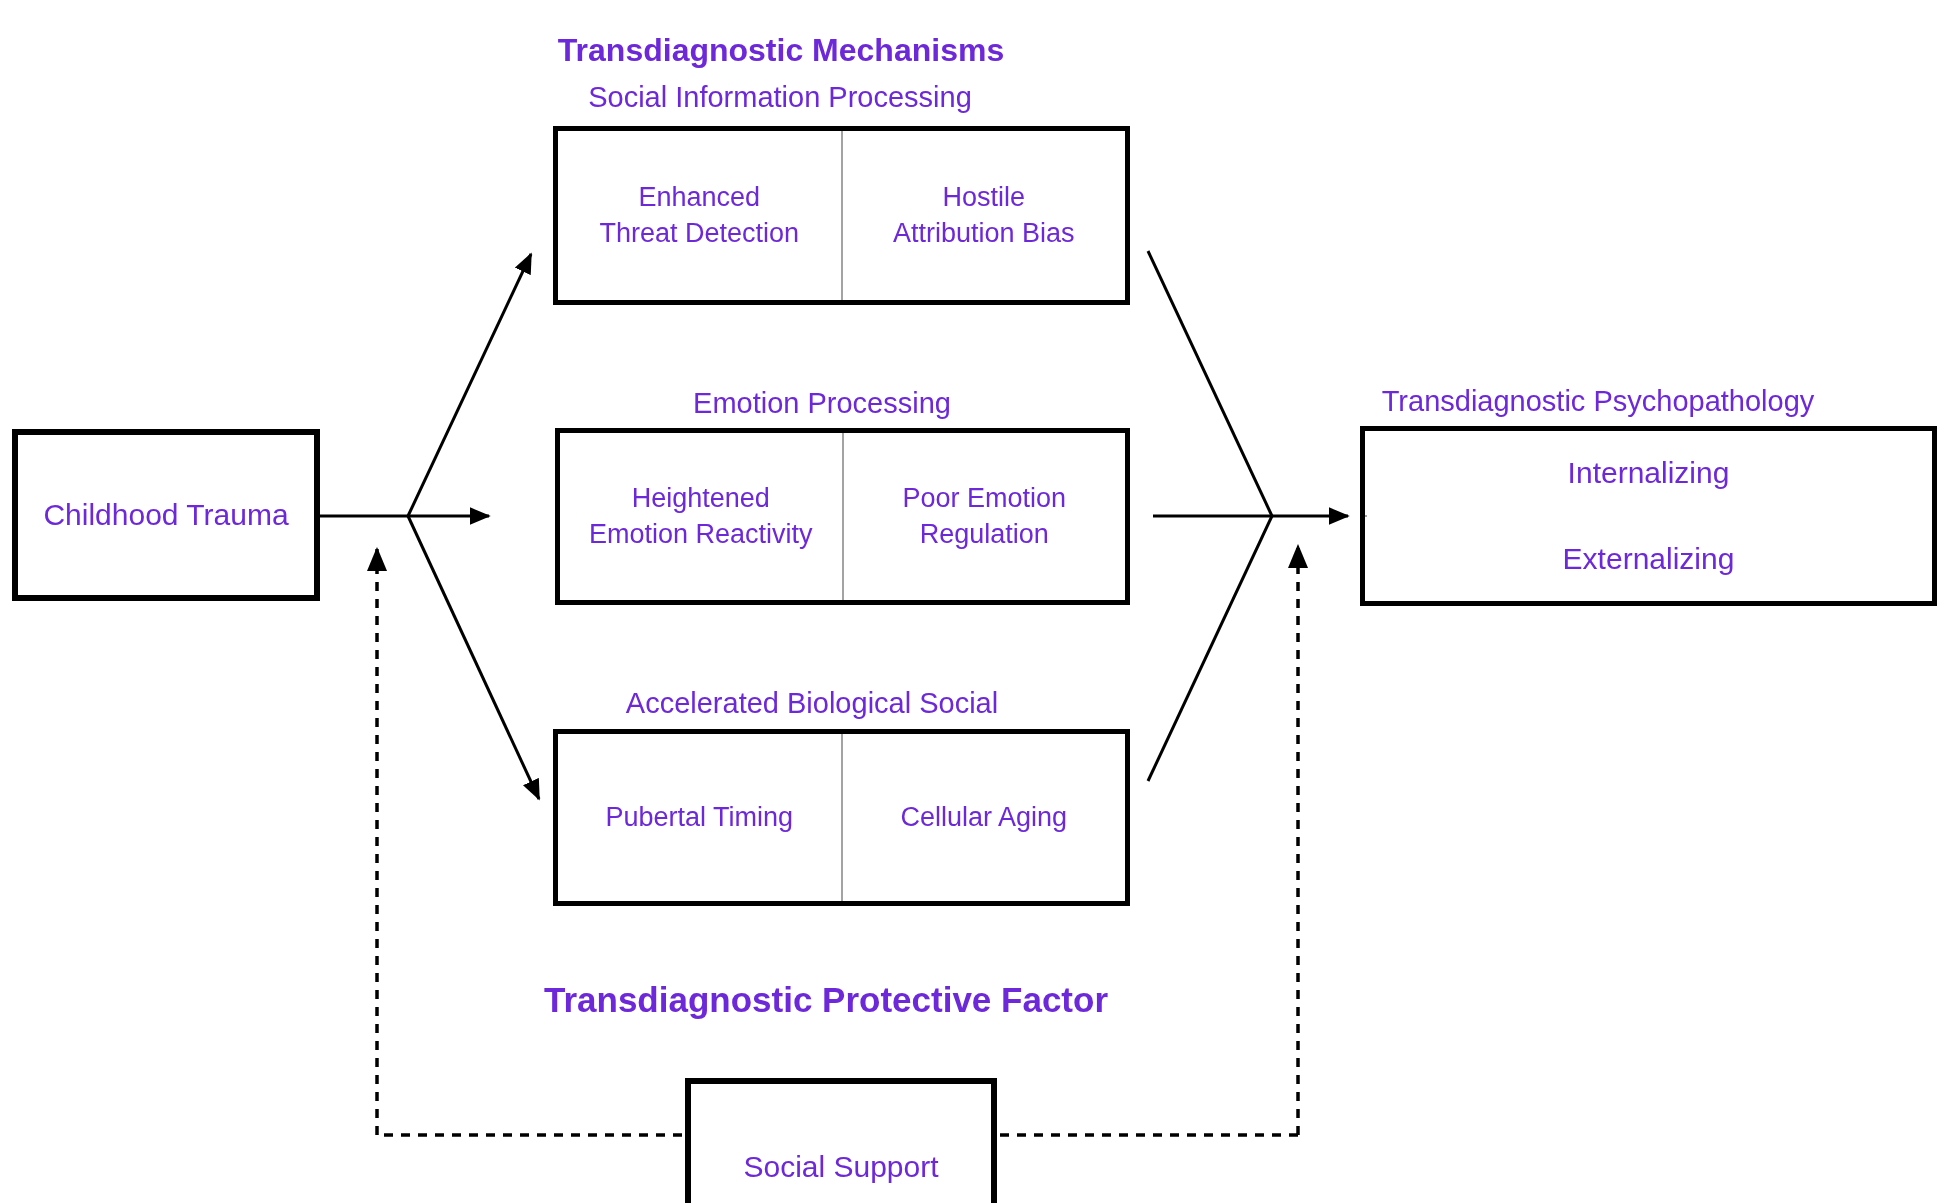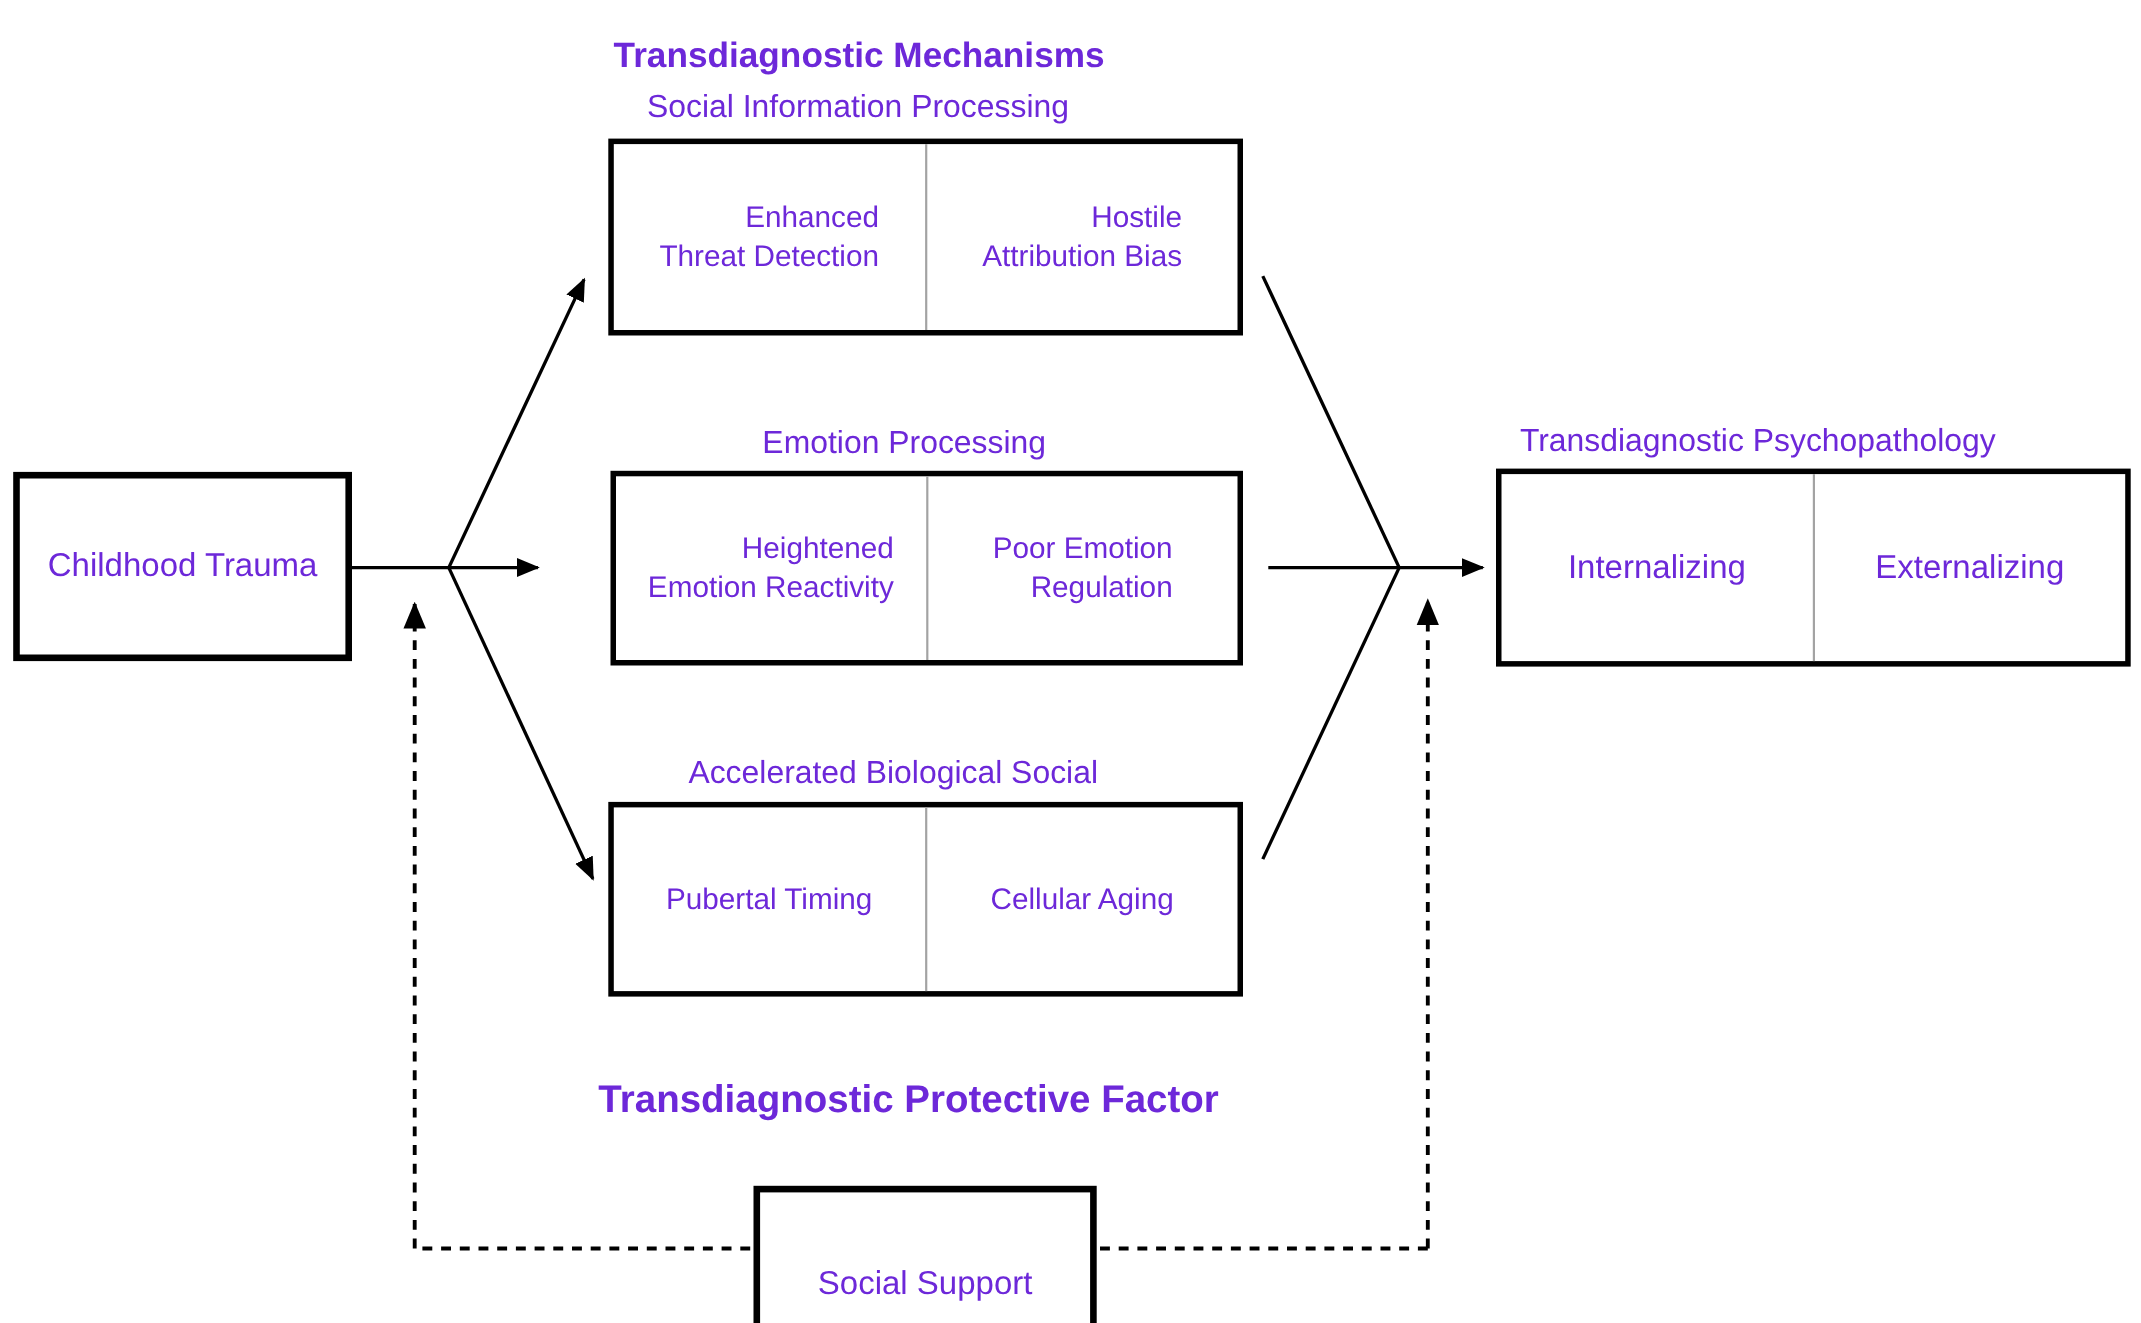--- a/index.html
+++ b/index.html
@@ -31,21 +31,21 @@
     border-width: 6px;
     align-items: center;
     justify-content: center;
     text-align: center;
   }
   .cell {
     flex: 1 1 0;
     display: flex;
     align-items: center;
     justify-content: center;
-    text-align: right;
+    text-align: center;
     white-space: pre-line;
     line-height: 1.32;
     padding: 4px;
   }
   .divider {
     flex: 0 0 2px;
     width: 2px;
     background: #a3a3a3;
   }
   .label {
@@ -54,21 +54,21 @@
     white-space: nowrap;
     line-height: 1.1;
   }
   .label.bold { font-weight: bold; }
 
   
   #box-trauma   { left: 12px;  top: 401px;  width: 308px; height: 172px; font-size: 30px; }
   #box-sip      { left: 553px; top: 98px;   width: 577px; height: 179px; font-size: 27px; }
   #box-emotion  { left: 555px; top: 400px;  width: 575px; height: 177px; font-size: 27px; }
   #box-aging    { left: 553px; top: 701px;  width: 577px; height: 177px; font-size: 27px; }
-  #box-psych    { left: 1360px; top: 398px; width: 577px; height: 180px; font-size: 30px; }
+  #box-psych    { left: 1360px; top: 398px; width: 577px; height: 180px; font-size: 30px; flex-direction: column; }
   #box-support  { left: 685px; top: 1050px; width: 312px; height: 177px; font-size: 30px; }
 
   #t-mechanisms { left: 781px;  top: 5px;   font-size: 32px; }
   #t-sip        { left: 780px;  top: 54px;  font-size: 29px; }
   #t-emotion    { left: 822px;  top: 360px; font-size: 29px; }
   #t-aging      { left: 812px;  top: 660px; font-size: 29px; }
   #t-psych      { left: 1598px; top: 358px; font-size: 29px; }
   #t-protective { left: 826px;  top: 953px; font-size: 35px; }
 </style>
 </head>

